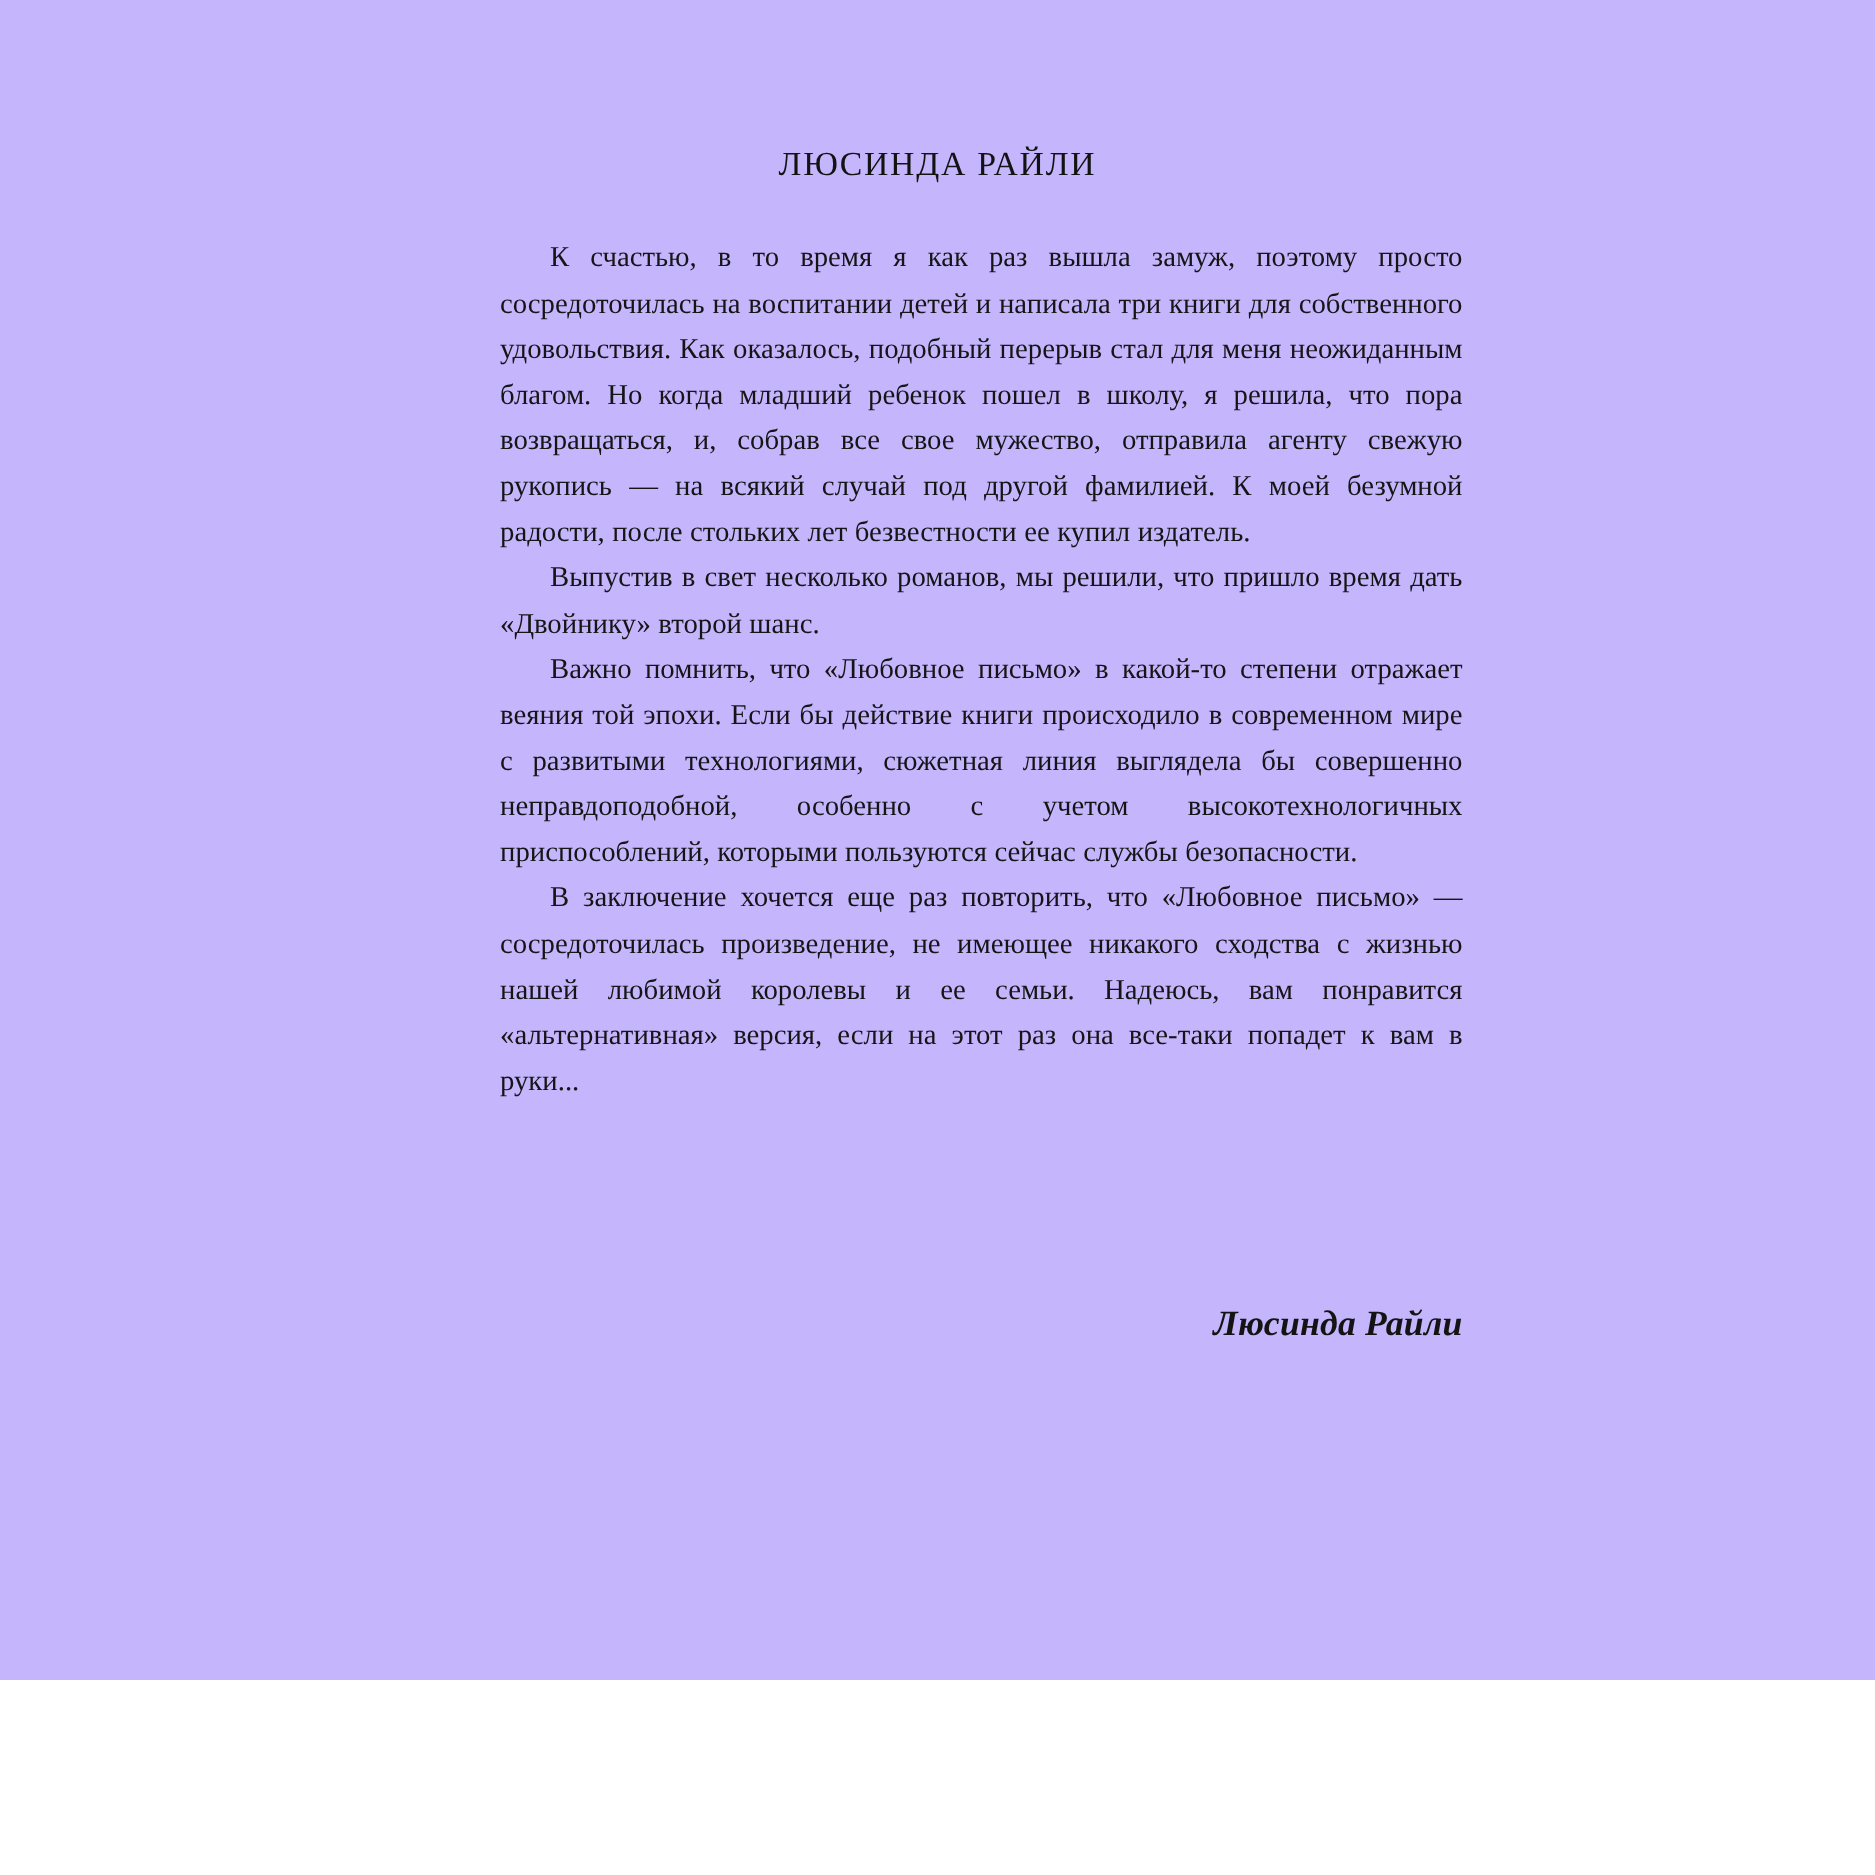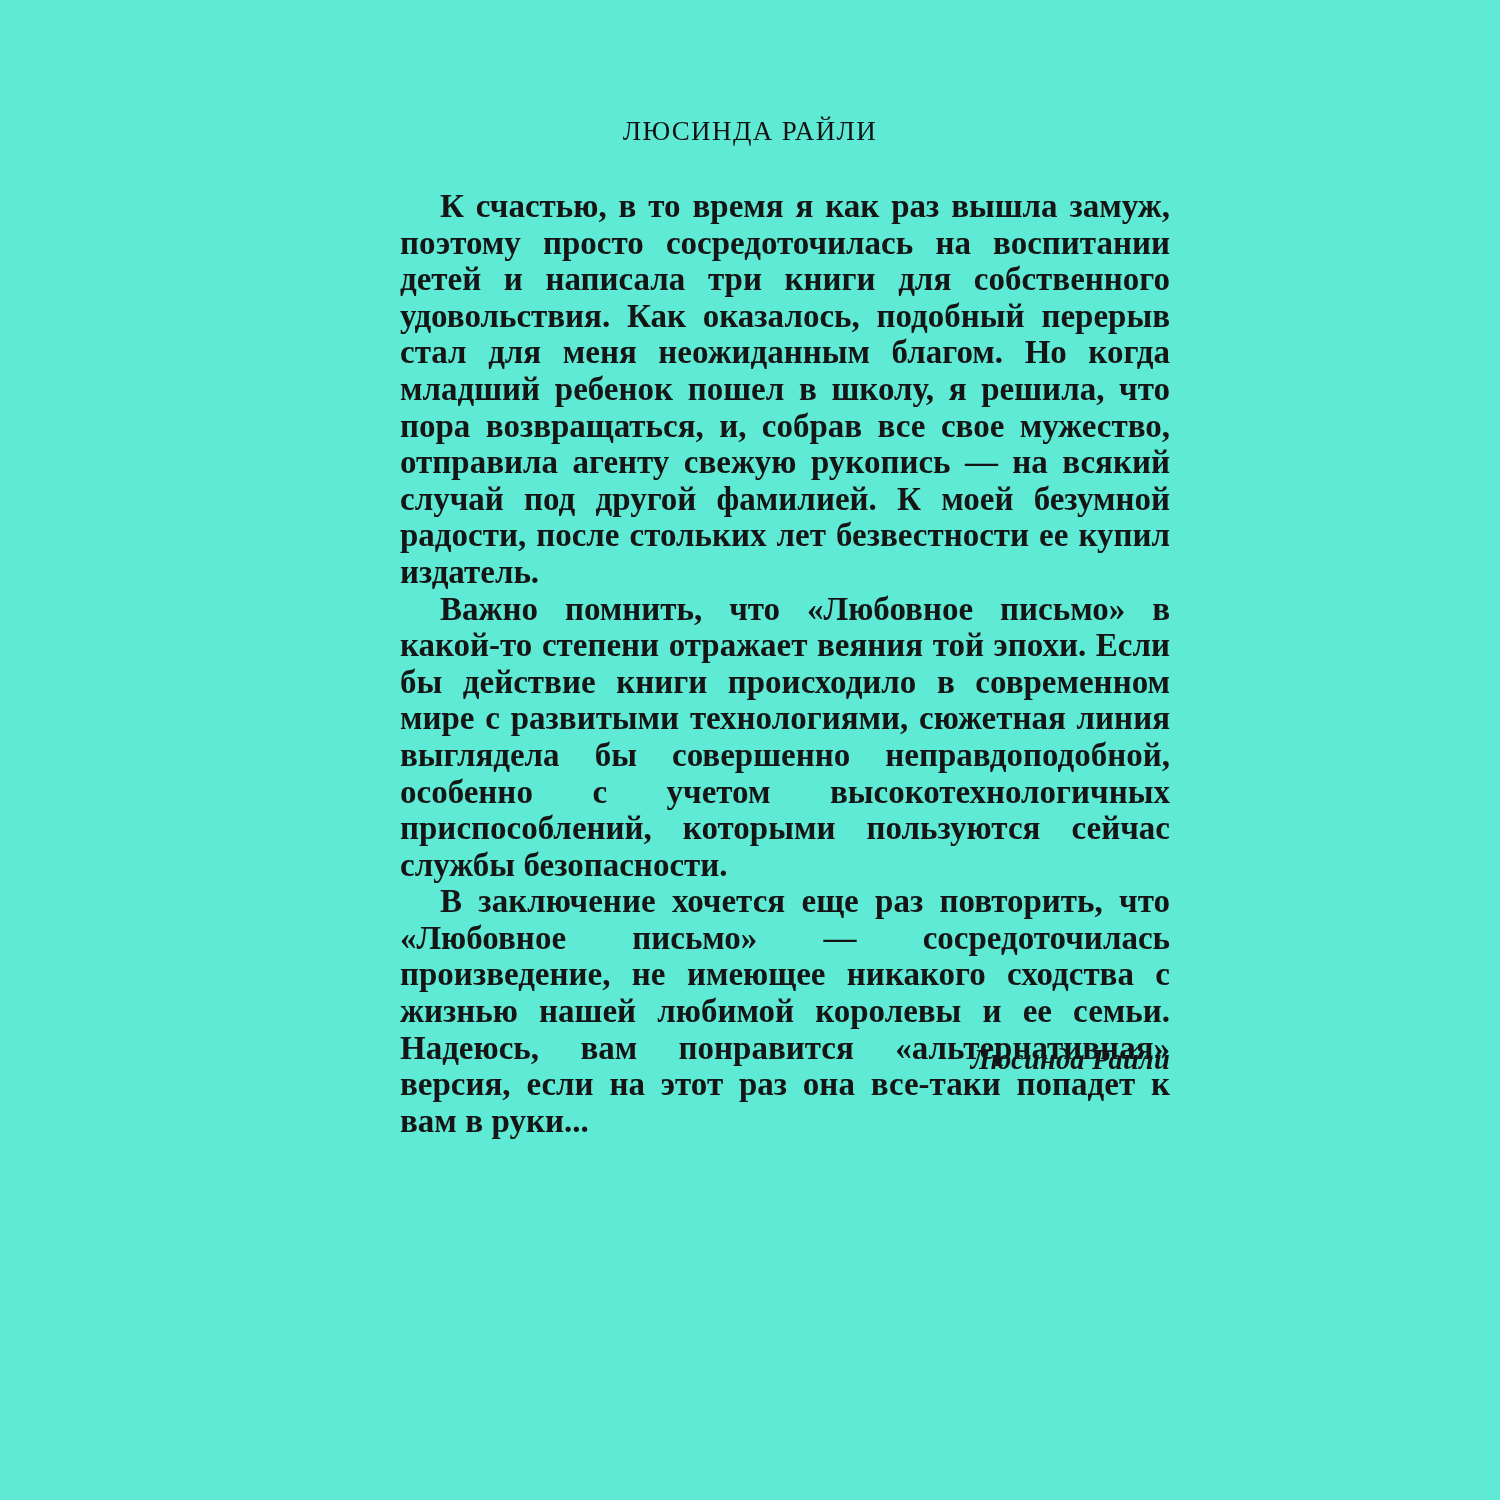--- a/index.html
+++ b/index.html
@@ -5,22 +5,22 @@
 <style>
   html, body {
     margin: 0;
     padding: 0;
     background: #ffffff;
   }
 
   .page {
     position: relative;
     width: 1500px;
-    height: 1500px;
-    background: #5eead4;
+    height: 1344px;
+    background: #c4b5fd;
     overflow: hidden;
     font-family: "Liberation Serif", "DejaVu Serif", serif;
     color: #1a1a1a;
     -webkit-font-smoothing: antialiased;
   }
 
   
   .running-head {
     position: absolute;
     top: 114px;
@@ -38,29 +38,28 @@
   
   .text-column {
     position: absolute;
     top: 188px;
     left: 400px;
     width: 770px;
   }
 
   .body-paragraph {
     margin: 0;
-    font-size: 33px;
+    font-size: 23px;
     line-height: 36.6px;
     text-align: justify;
     text-justify: inter-word;
     text-indent: 40px;
     color: #151515;
     hyphens: manual;
     word-spacing: 0.2px;
-    font-weight: bold;
   }
 
   
   .signature-block {
     position: absolute;
     top: 1040px;
     left: 400px;
     width: 770px;
     text-align: right;
   }
@@ -77,20 +76,21 @@
 </style>
 </head>
 <body>
 
 <div class="page">
 
   <div class="running-head">ЛЮСИНДА РАЙЛИ</div>
 
   <div class="text-column">
     <p class="body-paragraph">К счастью, в то время я как раз вышла замуж, поэтому просто сосредоточилась на воспитании детей и написала три книги для собственного удовольствия. Как оказалось, подобный перерыв стал для меня неожиданным благом. Но когда младший ребенок пошел в школу, я решила, что пора возвращаться, и, собрав все свое мужество, отправила агенту свежую рукопись — на всякий случай под другой фамилией. К моей безумной радости, после стольких лет безвестности ее купил издатель.</p>
+    <p class="body-paragraph">Выпустив в свет несколько романов, мы решили, что пришло время дать «Двойнику» второй шанс.</p>
     <p class="body-paragraph">Важно помнить, что «Любовное письмо» в какой-то степени отражает веяния той эпохи. Если бы действие книги происходило в современном мире с развитыми технологиями, сюжетная линия выглядела бы совершенно неправдоподобной, особенно с учетом высокотехнологичных приспособлений, которыми пользуются сейчас службы безопасности.</p>
     <p class="body-paragraph">В заключение хочется еще раз повторить, что «Любовное письмо» — сосредоточилась произведение, не имеющее никакого сходства с жизнью нашей любимой королевы и ее семьи. Надеюсь, вам понравится «альтернативная» версия, если на этот раз она все-таки попадет к вам в руки...</p>
   </div>
 
   <div class="signature-block">
     <span class="signature-line">Люсинда Райли</span>
   </div>
 
 </div>
 

